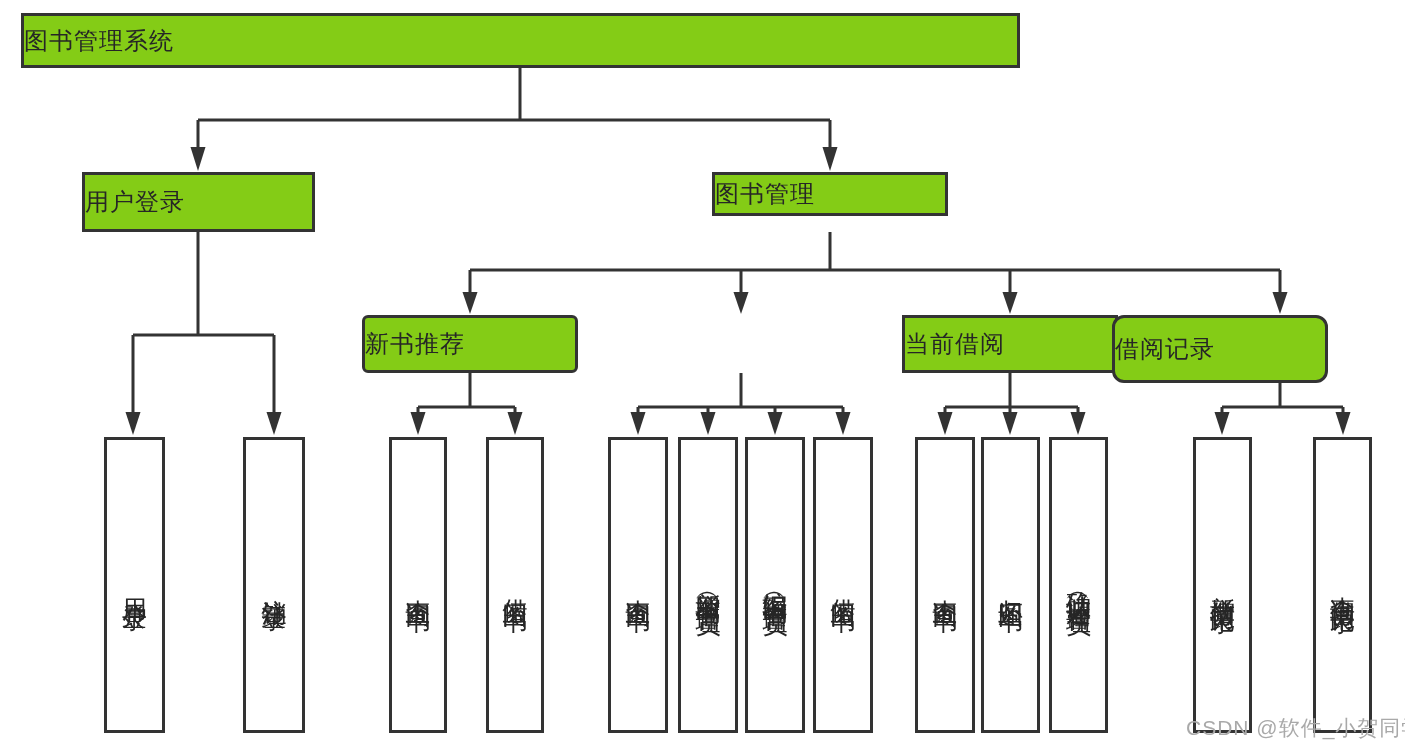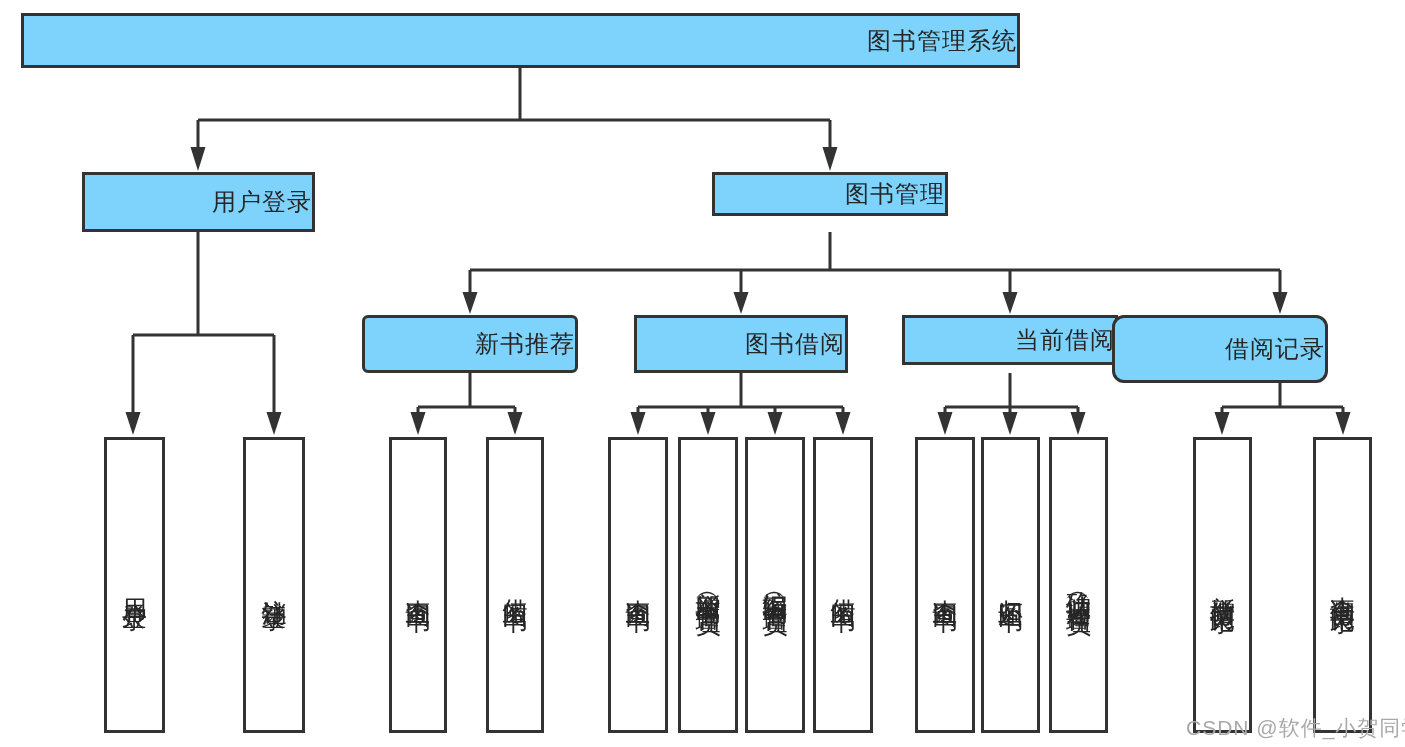--- a/index.html
+++ b/index.html
@@ -17,25 +17,25 @@
   }
   .connectors {
     position: absolute;
     left: 0;
     top: 0;
     pointer-events: none;
   }
   .box {
     position: absolute;
     box-sizing: border-box;
-    background: #7dd3fc;
+    background: #84cc16;
     border: 3px solid #333333;
     display: flex;
     align-items: center;
-    justify-content: flex-end;
+    justify-content: flex-start;
     color: #262626;
     font-size: 24px;
     letter-spacing: 1px;
     white-space: nowrap;
   }
   .vbox {
     position: absolute;
     box-sizing: border-box;
     background: #ffffff;
     border: 3px solid #333333;
@@ -53,21 +53,21 @@
     letter-spacing: 3px;
     line-height: 1;
     white-space: nowrap;
   }
   
   #root      { left: 21px;  top: 13px;  width: 999px; height: 55px; }
   #b-user    { left: 82px;  top: 172px; width: 233px; height: 60px; }
   #b-mgmt    { left: 712px; top: 172px; width: 236px; height: 44px; }
   #b-newrec  { left: 362px; top: 315px; width: 216px; height: 58px; border-radius: 6px; }
   #b-borrow  { left: 634px; top: 315px; width: 214px; height: 58px; }
-  #b-current { left: 902px; top: 315px; width: 216px; height: 50px; }
+  #b-current { left: 902px; top: 315px; width: 216px; height: 58px; }
   #b-records { left: 1112px;top: 315px; width: 216px; height: 68px; border-radius: 12px; }
   
   #l-userlogin  { left: 104px;  width: 61px; }
   #l-logout     { left: 243px;  width: 62px; }
   #l-nr-query   { left: 389px;  width: 58px; }
   #l-nr-borrow  { left: 486px;  width: 58px; }
   #l-bb-query   { left: 608px;  width: 60px; }
   #l-bb-add     { left: 678px;  width: 60px; }
   #l-bb-edit    { left: 745px;  width: 60px; }
   #l-bb-borrow  { left: 813px;  width: 60px; }
@@ -146,23 +146,20 @@
   <div id="b-user" class="box">
     <span>用户登录</span>
   </div>
   <div id="b-mgmt" class="box">
     <span>图书管理</span>
   </div>
 
   <div id="b-newrec" class="box">
     <span>新书推荐</span>
   </div>
-  <div id="b-borrow" class="box">
-    <span>图书借阅</span>
-  </div>
   <div id="b-current" class="box">
     <span>当前借阅</span>
   </div>
   <div id="b-records" class="box">
     <span>借阅记录</span>
   </div>
 
   <div id="l-userlogin" class="vbox">
     <span class="vtext">用户登录</span>
   </div>

